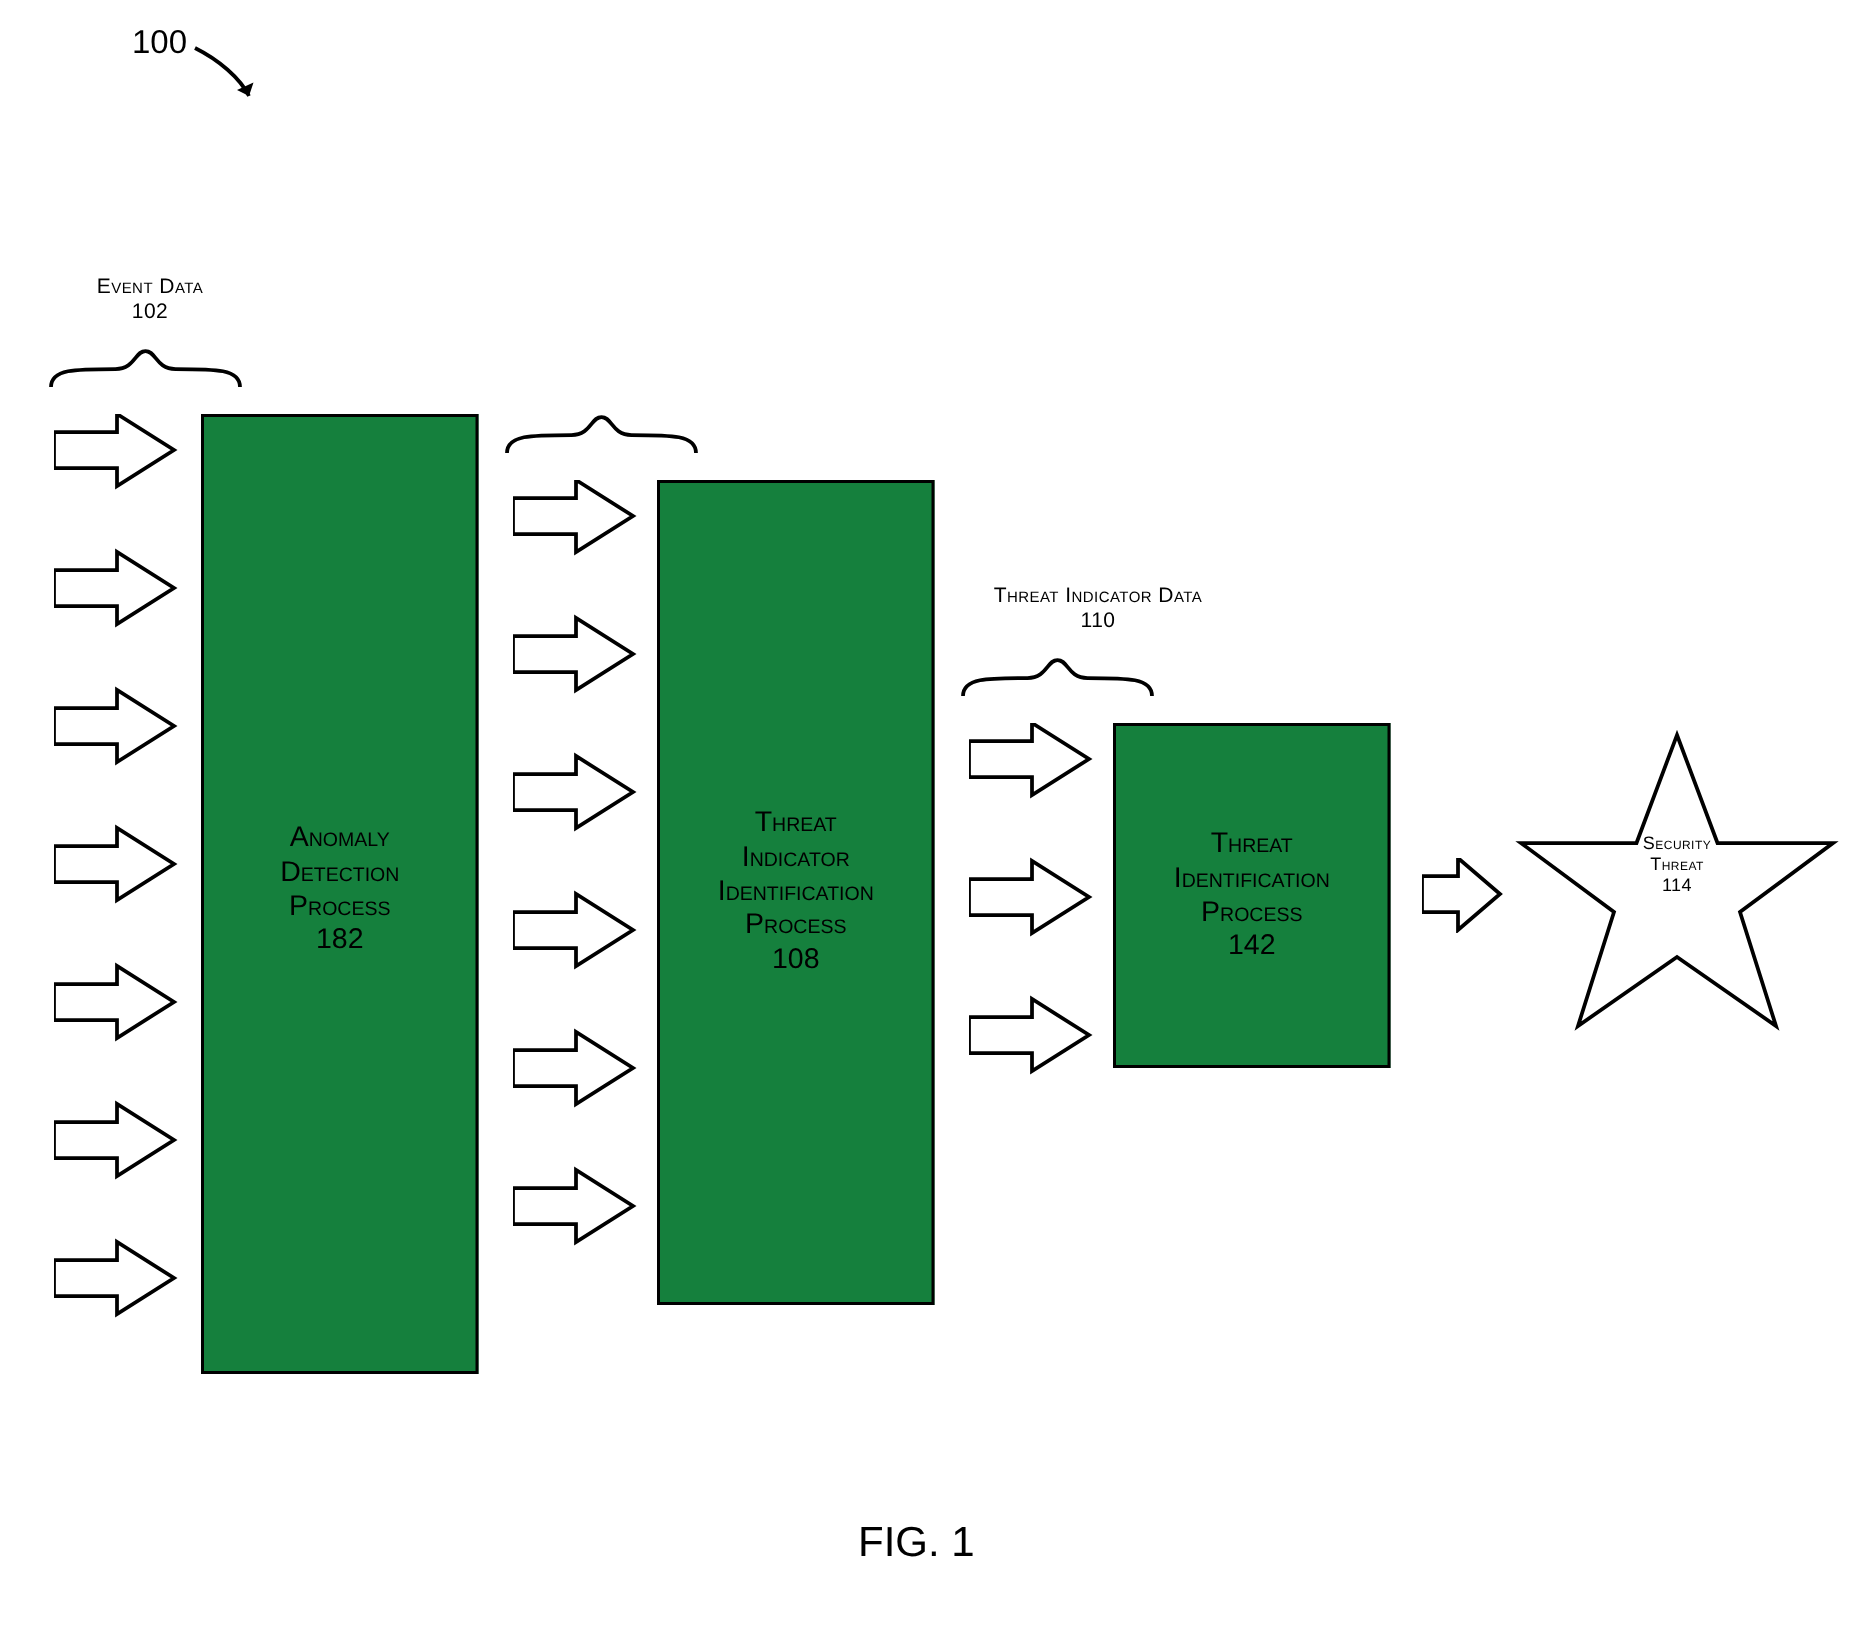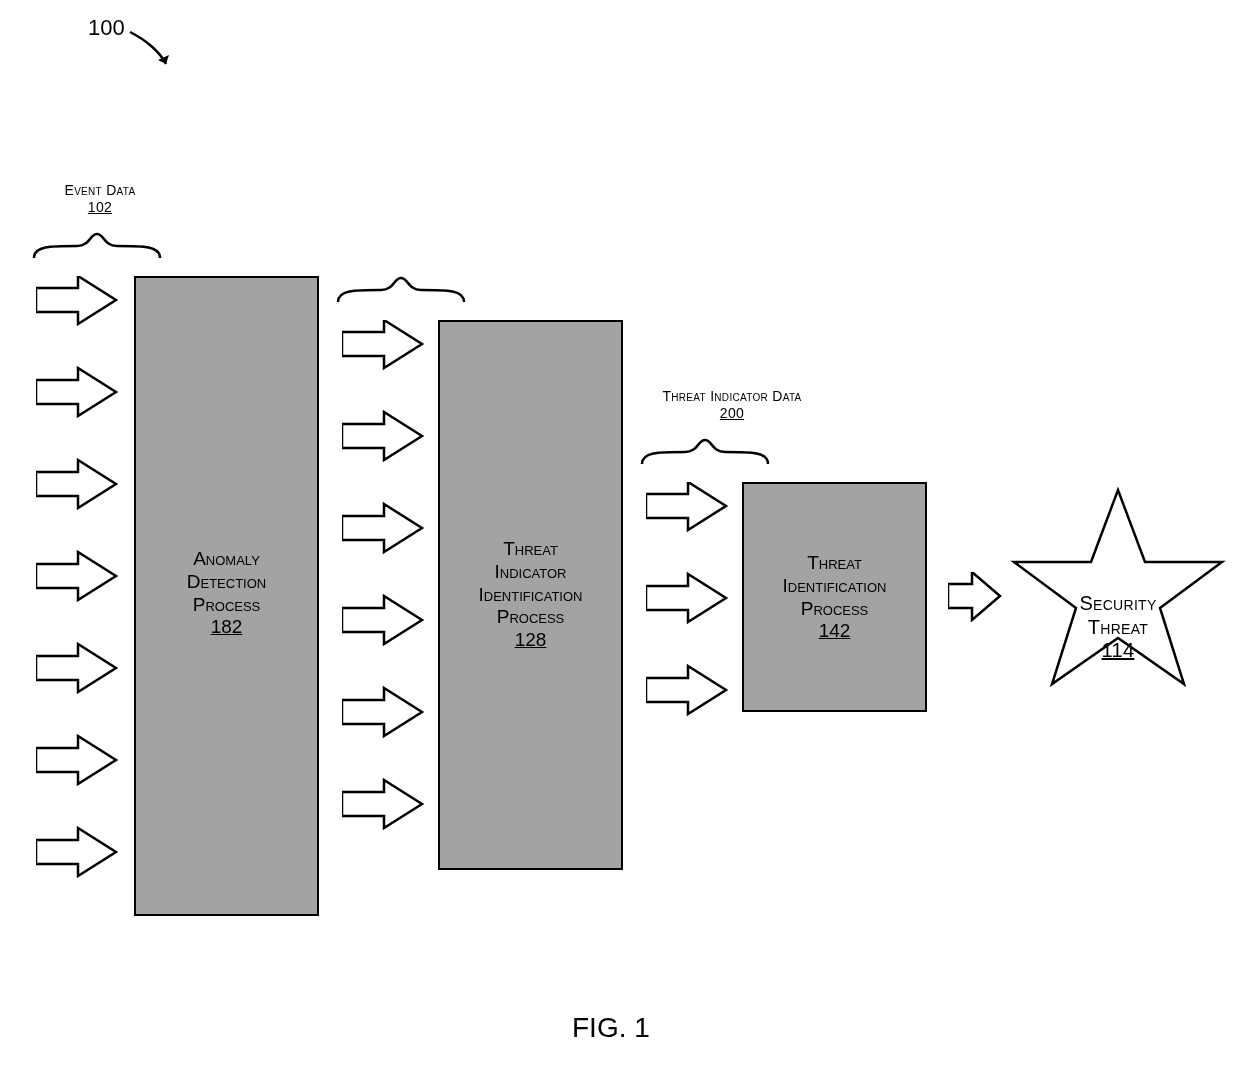--- a/index.html
+++ b/index.html
@@ -19,37 +19,36 @@
   }
   .label {
     position: absolute;
     font-variant: small-caps;
     text-align: center;
     font-size: 14px;
     line-height: 1.18;
     letter-spacing: 0.3px;
   }
   .ref {
-    text-decoration: underline;
     font-variant: normal;
   }
   .fig {
     position: absolute;
     font-size: 28px;
   }
   .num100 {
     position: absolute;
     font-size: 22px;
   }
   svg { display: block; }
   .box {
     position: absolute;
     border: 2.5px solid #000;
     box-sizing: border-box;
-    background: #a3a3a3;
+    background: #15803d;
   }
   .box .inner {
     position: absolute;
     left:0; right:0;
     text-align:center;
     font-variant: small-caps;
     font-size: 19px;
     line-height: 1.2;
   }
 </style>
@@ -109,27 +108,27 @@
     <use href="#arw" x="0" y="368"></use>
     <use href="#arw" x="0" y="460"></use>
   </svg>
 
   <div class="box" style="left:438px; top:320px; width:185px; height:550px;">
     <div class="inner" style="top:216px;">
       <span>Threat</span><br>
       <span>Indicator</span><br>
       <span>Identification</span><br>
       <span>Process</span><br>
-      <span class="ref">128</span>
+      <span class="ref">108</span>
     </div>
   </div>
 
   <div class="label" style="left:602px; top:388px; width:260px;text-align:center;">
     <span>Threat Indicator Data</span><br>
-    <span class="ref">200</span>
+    <span class="ref">110</span>
   </div>
   <svg style="position:absolute; left:640px; top:438px;" width="130" height="30">
     <path d="M2 26 C 2 14, 18 14, 45 14 C 58 14, 58 2, 65 2 C 72 2, 72 14, 85 14 C 112 14, 128 14, 128 26" stroke="#000" stroke-width="2.5" fill="none"></path>
   </svg>
 
   <svg style="position:absolute; left:646px; top:482px;" width="98" height="238">
     <use href="#arw" x="0" y="0"></use>
     <use href="#arw" x="0" y="92"></use>
     <use href="#arw" x="0" y="184"></use>
   </svg>
@@ -143,21 +142,21 @@
     </div>
   </div>
 
   <svg style="position:absolute; left:948px; top:572px;" width="60" height="50">
     <path d="M0 12 L24 12 L24 0 L52 24 L24 48 L24 36 L0 36 Z" stroke="#000" stroke-width="2.5" fill="#fff"></path>
   </svg>
 
   <svg style="position:absolute; left:1008px; top:484px;" width="220" height="220">
     <polygon points="110,6 137,78 214,78 152,124 176,200 110,154 44,200 68,124 6,78 83,78" stroke="#000" stroke-width="2.5" fill="#fff"></polygon>
   </svg>
-  <div class="label" style="left:1018px; top:592px; width:200px; font-size:20px;">
+  <div class="label" style="left:1018px; top:555px; width:200px; font-size:12px;">
     <span>Security</span><br>
     <span>Threat</span><br>
     <span class="ref">114</span>
   </div>
 
   <div class="fig" style="left:572px; top:1012px;">FIG. 1</div>
 
 </div>
 
 </body></html>

